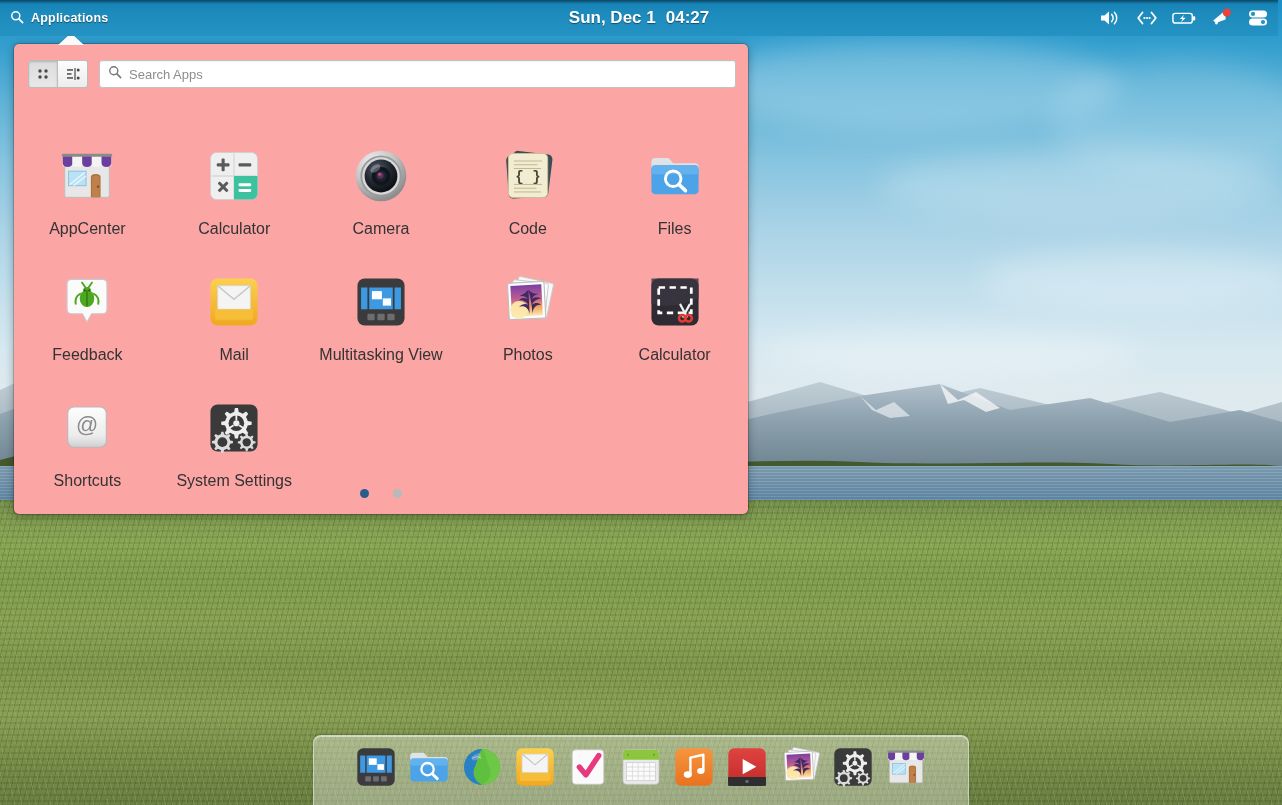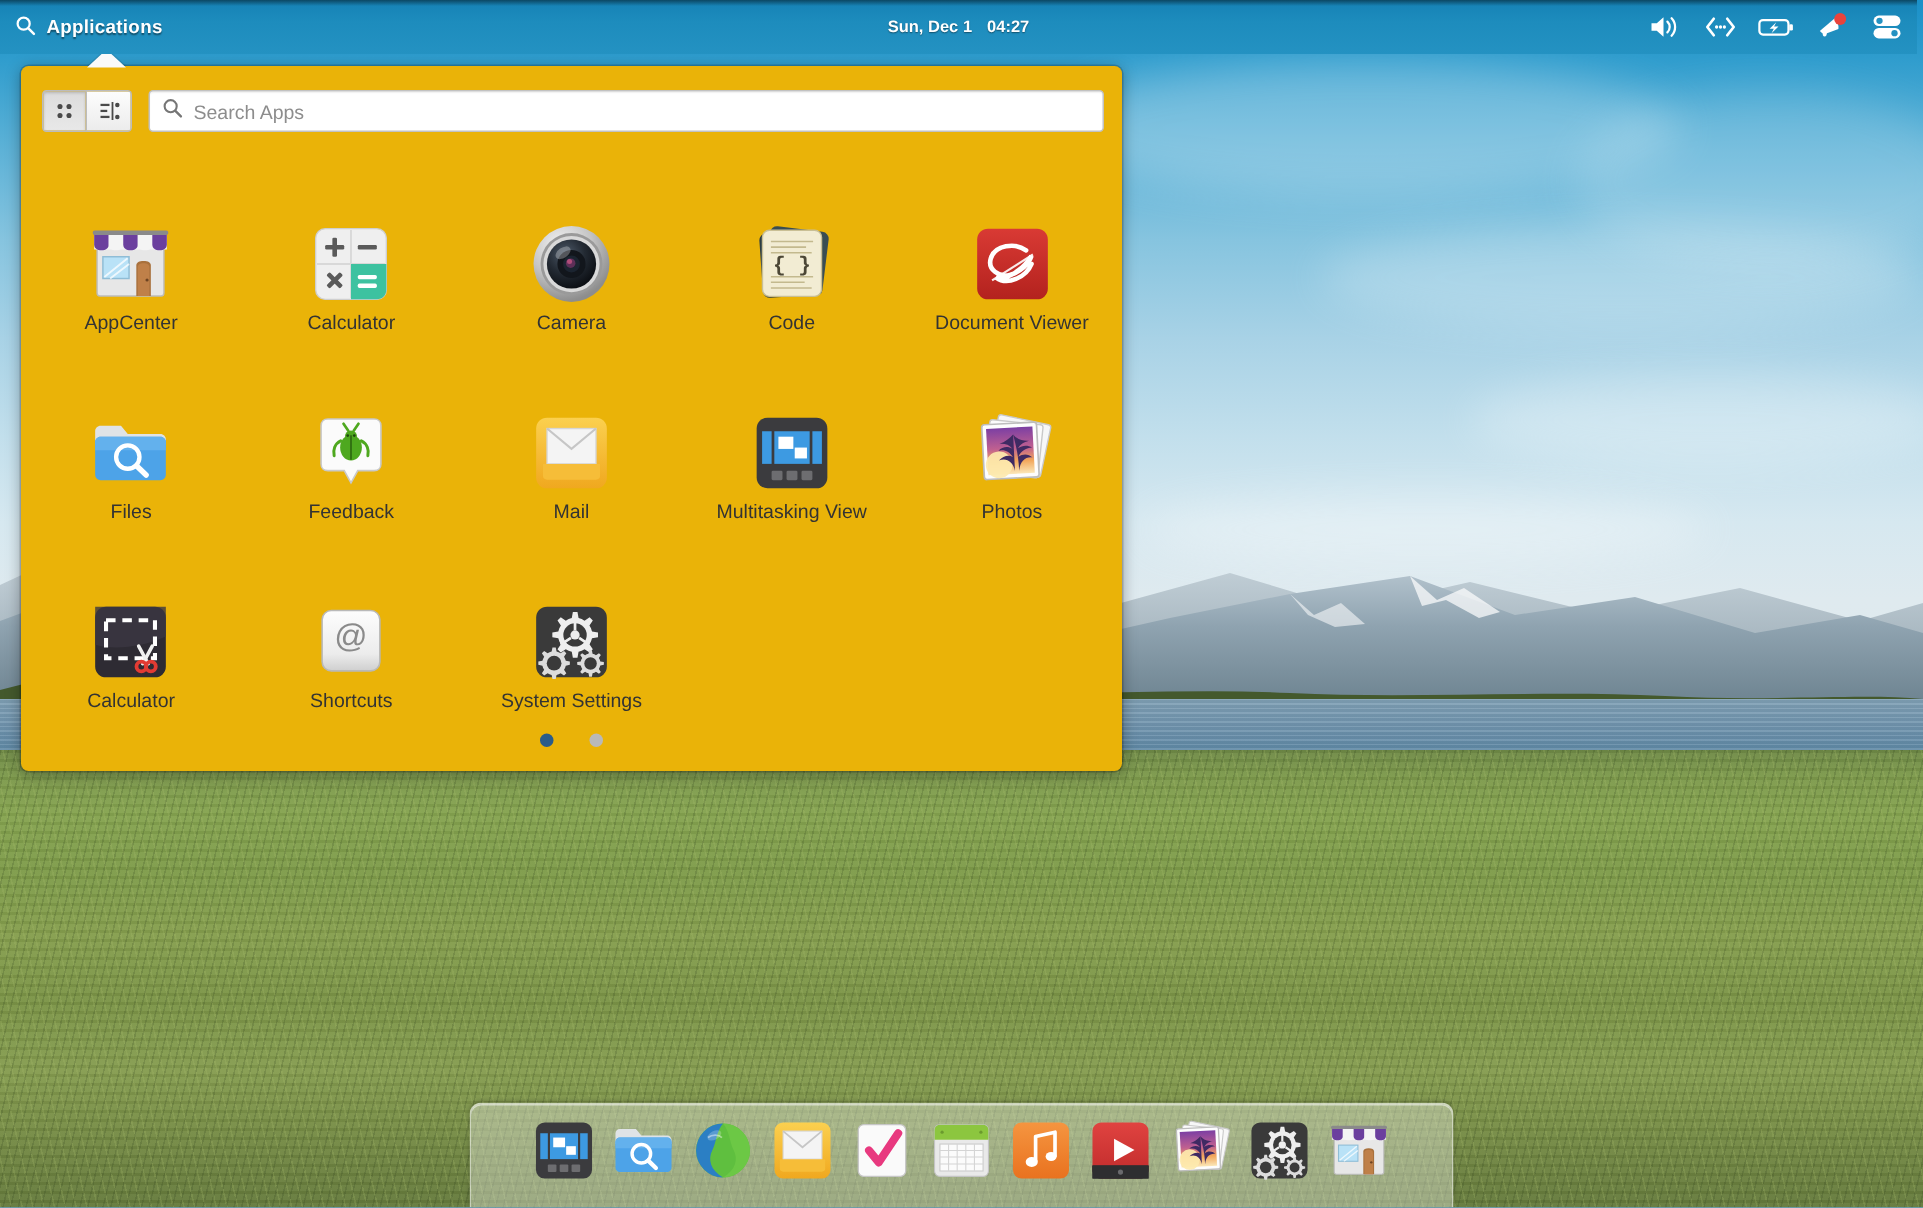--- a/index.html
+++ b/index.html
@@ -82,36 +82,36 @@
     padding: 0 12px 0 10px; height: 36px;
     position: relative;
   }
   .apps-menu .label {
     font-weight: bold; font-size: 12.5px; letter-spacing: .2px;
     text-shadow: 0 1px 1px rgba(0,0,0,0.45);
   }
   .panel-clock {
     position: absolute; left: 0; right: 0; top: 0; height: 36px;
     display: flex; align-items: center; justify-content: center;
-    font-weight: bold; font-size: 11px;
+    font-weight: bold; font-size: 17px;
     text-shadow: 0 1px 1px rgba(0,0,0,0.45);
     pointer-events: none;
   }
   .clock-parts { display: flex; gap: 10px; }
   .panel-right {
     position: absolute; right: 8px; top: 0; height: 36px;
     display: flex; align-items: center; gap: 13px; z-index: 2;
   }
   .panel-ind { display: flex; align-items: center; justify-content: center;
                width: 24px; height: 24px; position: relative; }
 
   
   #launcher {
     position: absolute; left: 14px; top: 44px; width: 734px; height: 470px;
-    background: #eab308;
+    background: #fca5a5;
     border-radius: 5px;
     box-shadow: 0 2px 10px rgba(0,0,0,0.35), 0 0 0 1px rgba(0,0,0,0.18);
     z-index: 30;
   }
   #launcher .pointer {
     position: absolute; top: -11px; left: 44px;
     width: 0; height: 0;
     border-left: 13px solid transparent;
     border-right: 13px solid transparent;
     border-bottom: 12px solid #fafafa;
@@ -150,21 +150,21 @@
   .app-cell {
     display: flex; flex-direction: column; align-items: center;
     padding: 8px 4px 6px; height: 126px;
     justify-content: flex-start;
   }
   .app-icon-wrap {
     width: 64px; height: 64px; display: flex;
     align-items: center; justify-content: center;
   }
   .app-label {
-    font-size: 13px; color: #333; text-align: center;
+    margin-top: 12px; font-size: 16px; color: #333; text-align: center;
     line-height: 1.1; white-space: nowrap;
   }
   .pager {
     position: absolute; bottom: 16px; left: 0; width: 734px;
     display: flex; justify-content: center; gap: 24px;
   }
   .dot { width: 9px; height: 9px; border-radius: 50%; background: #b9b9b9; }
   .dot.active { background: #2a5c8a; }
 
   
@@ -427,36 +427,20 @@
             <line x1="17" y1="41" x2="47" y2="41"></line>
             <line x1="17" y1="45" x2="41" y2="45"></line>
             <line x1="17" y1="49" x2="46" y2="49"></line>
           </g>
           <text x="32" y="37" font-family="'Liberation Mono', monospace" font-size="15" font-weight="bold" text-anchor="middle" fill="#4c4736">{ }</text>
         </svg>
       </div>
       <div class="app-label">Code</div>
     </div>
 
-    <div class="app-cell">
-      <div class="app-icon-wrap">
-        <svg width="58" height="58" viewBox="0 0 64 64">
-          <defs>
-            <linearGradient id="dvg" x1="0" y1="0" x2="0" y2="1">
-              <stop offset="0%" stop-color="#d93a34"></stop>
-              <stop offset="100%" stop-color="#b3221e"></stop>
-            </linearGradient>
-          </defs>
-          <rect x="6" y="6" width="52" height="52" rx="8" fill="url(#dvg)"></rect>
-          <path d="M42,22 C34,16 19,18 16,28 C13.6,36 22,42 30,40 C38,38 44,32 46,26 C40,36 28,44 20,42 C28,48 42,42 46,32" fill="none" stroke="#ffffff" stroke-width="3.4" stroke-linecap="round"></path>
-          <path d="M17,44 L47,25" stroke="#ffffff" stroke-width="1.6" opacity=".9"></path>
-        </svg>
-      </div>
-      <div class="app-label">Document Viewer</div>
-    </div>
 
     <div class="app-cell">
       <div class="app-icon-wrap">
         <svg width="58" height="58" viewBox="0 0 64 64">
           <path d="M6,16 C6,13.8 7.8,12 10,12 L25,12 L30,18 L54,18 C56.2,18 58,19.8 58,22 L58,26 L6,26 Z" fill="#dfe3e6"></path>
           <path d="M6,24 C6,21.8 7.8,20 10,20 L54,20 C56.2,20 58,21.8 58,24 L58,48 C58,50.2 56.2,52 54,52 L10,52 C7.8,52 6,50.2 6,48 Z" fill="#4da3e8"></path>
           <path d="M6,24 C6,21.8 7.8,20 10,20 L54,20 C56.2,20 58,21.8 58,24 L58,30 L6,30 Z" fill="#63b1ed"></path>
           <circle cx="30" cy="35" r="8.6" fill="none" stroke="#ffffff" stroke-width="3.2"></circle>
           <line x1="36.4" y1="41.4" x2="43.5" y2="48.2" stroke="#ffffff" stroke-width="4" stroke-linecap="round"></line>
         </svg>

